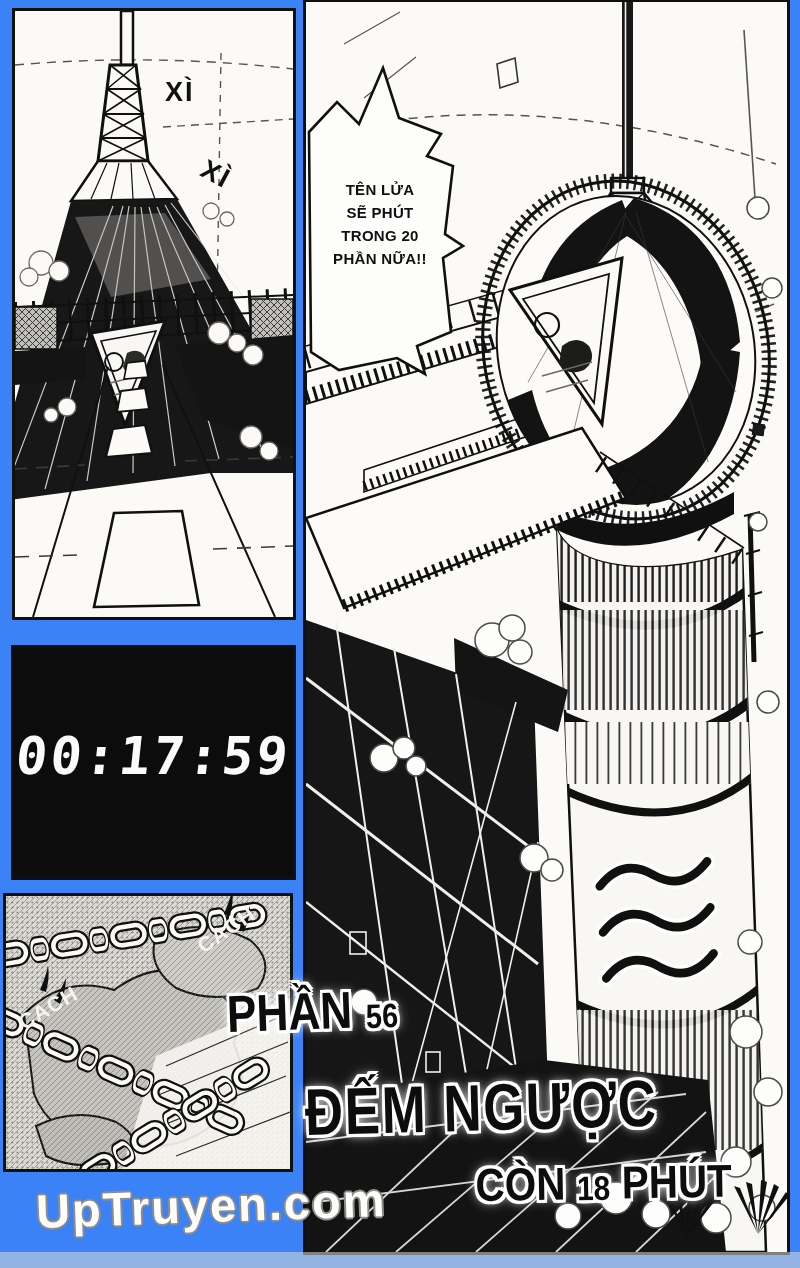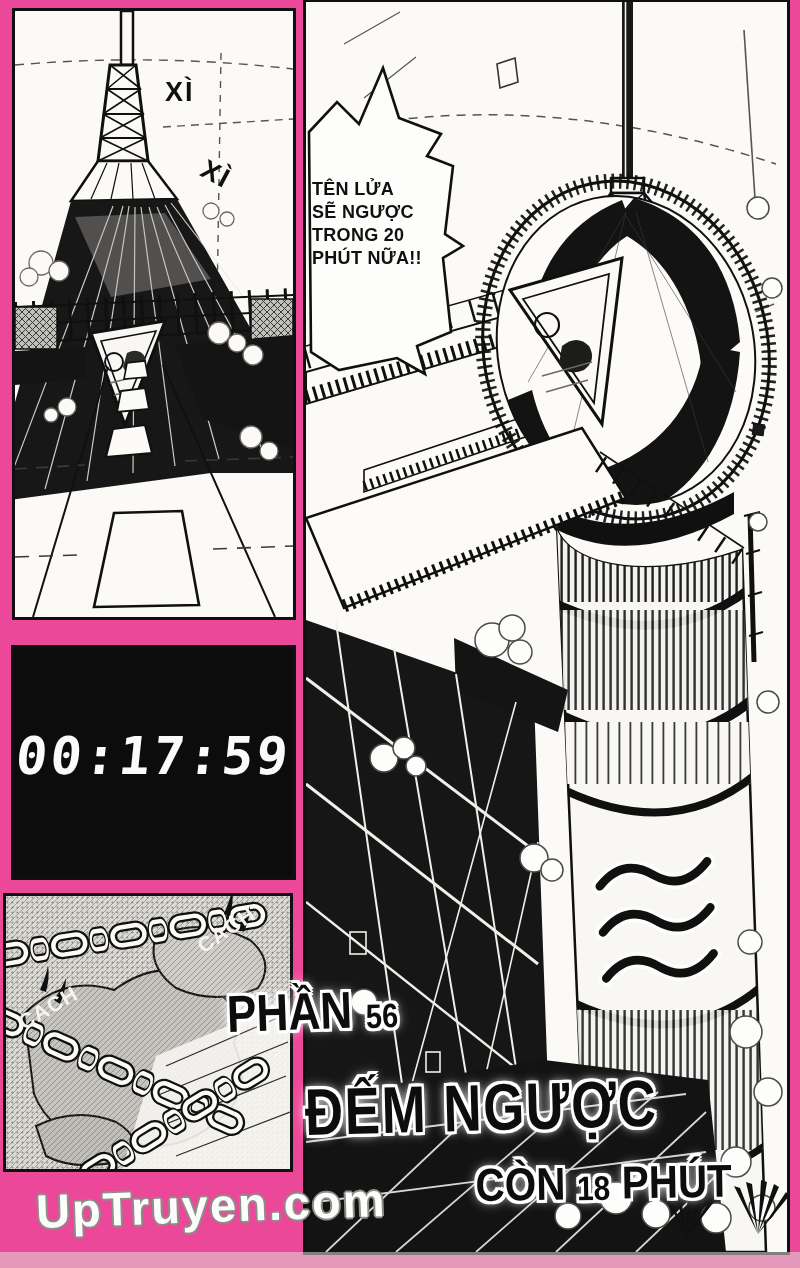--- a/index.html
+++ b/index.html
@@ -1,34 +1,34 @@
 <!DOCTYPE html>
 <html><head>
 <meta charset="utf-8">
 <style>
   html,body{margin:0;padding:0;}
   body{width:800px;height:1268px;position:relative;background:#f4f3ef;
        font-family:"Liberation Sans",sans-serif;overflow:hidden;}
-  .page{position:absolute;inset:0;background:#ec4899;padding-left:28px;}
+  .page{position:absolute;inset:0;background:#3b82f6;padding-left:28px;}
   .panel{position:absolute;border:3px solid #101010;background:#fbfaf7;box-sizing:border-box;overflow:hidden;}
   #panel-tower{left:12px;top:8px;width:284px;height:612px;}
   #panel-clock{left:11px;top:645px;width:285px;height:235px;background:#0c0c0c;}
   #panel-chains{left:3px;top:893px;width:290px;height:279px;}
   #panel-rocket{left:303px;top:0px;width:487px;height:1255px;border-top-width:2px;}
   .panel svg{position:absolute;left:0;top:0;width:100%;height:100%;}
   .sfx{position:absolute;font-weight:bold;color:#101010;white-space:nowrap;}
   .sfx-xi{font-size:27px;letter-spacing:2px;}
   .sfx-cach{font-size:21px;letter-spacing:1px;color:#f4f3ef;
     text-shadow:-2px 0 #101010,2px 0 #101010,0 -2px #101010,0 2px #101010,
 romat    -1px -1px #101010,1px -1px #101010,-1px 1px #101010,1px 1px #101010;}
   .clock{position:absolute;left:0;top:78px;width:100%;text-align:center;
     font-family:"DejaVu Sans Mono",monospace;font-weight:bold;font-size:52px;
     color:#fafaf8;letter-spacing:3px;transform:skewX(-6deg);}
-  .bubble-text{position:absolute;left:6px;top:176px;width:136px;
-    font-weight:bold;font-size:18px;line-height:23px;color:#101010;letter-spacing:.3px;}
+  .bubble-text{position:absolute;left:6px;top:176px;width:136px;text-align:center;
+    font-weight:bold;font-size:15px;line-height:23px;color:#101010;letter-spacing:.3px;}
   .halo{text-shadow:-3px -3px 0 #fff,3px -3px 0 #fff,-3px 3px 0 #fff,3px 3px 0 #fff,
     -3px 0 0 #fff,3px 0 0 #fff,0 -3px 0 #fff,0 3px 0 #fff,0 0 8px #fff,0 0 14px #fff;}
   .title{position:absolute;color:#0d0d0d;font-weight:bold;white-space:nowrap;display:flex;align-items:flex-end;}
   #title-part{left:228px;top:984px;font-size:52px;transform:rotate(-2deg) scaleX(.85);transform-origin:left bottom;gap:16px;}
   #title-part .num{font-size:34px;padding-bottom:3px;}
   #title-main{left:306px;top:1074px;font-size:66px;letter-spacing:2px;transform:rotate(-1.5deg) scaleX(.8);transform-origin:left bottom;}
   #title-sub{left:476px;top:1158px;font-size:46px;gap:13px;transform:rotate(-1deg) scaleX(.88);transform-origin:left bottom;}
   #title-sub .num{font-size:34px;padding-bottom:2px;}
   #watermark{position:absolute;left:36px;top:1178px;font-size:47px;font-weight:bold;
     letter-spacing:2px;color:#fdfdfb;transform:rotate(-2deg);
@@ -355,23 +355,23 @@
         <path d="M380,1236 L356,1186 362,1188 Z M380,1236 L368,1182 374,1184 Z M380,1236 L382,1180 388,1182 Z M380,1236 L396,1184 401,1187 Z M380,1236 L408,1192 411,1196 Z"></path>
         <path d="M452,1232 L428,1184 434,1186 Z M452,1232 L440,1180 446,1182 Z M452,1232 L455,1178 461,1180 Z M452,1232 L468,1182 473,1185 Z M452,1232 L480,1190 483,1194 Z"></path>
       </g>
 
       <g>
         <polygon points="3,130 31,100 53,122 77,66 93,116 135,132 121,154 147,164 139,232 157,244 137,256 145,330 111,344 119,372 91,356 33,368 5,350" fill="#fdfdfb" stroke="#101010" stroke-width="2.6"></polygon>
       </g>
     </svg>
     <div class="bubble-text">
       <div>TÊN LỬA</div>
-      <div>SẼ NGƯỢC</div>
+      <div>SẼ PHÚT</div>
       <div>TRONG 20</div>
-      <div>PHÚT NỮA!!</div>
+      <div>PHẦN NỮA!!</div>
     </div>
   </div>
 
   <div class="title halo" id="title-part">
     <span>PHẦN</span>
     <span class="num">56</span>
   </div>
   <div class="title halo" id="title-main">ĐẾM NGƯỢC</div>
   <div class="title halo" id="title-sub">
     <span>CÒN</span>

